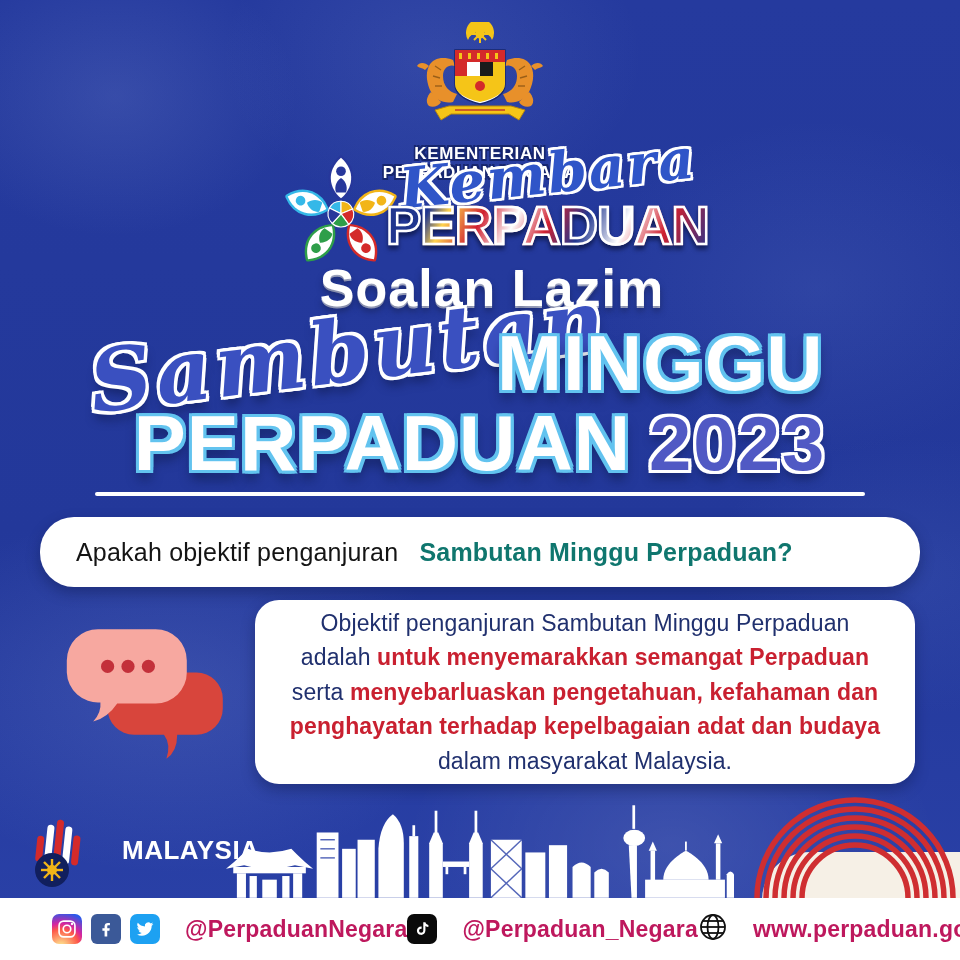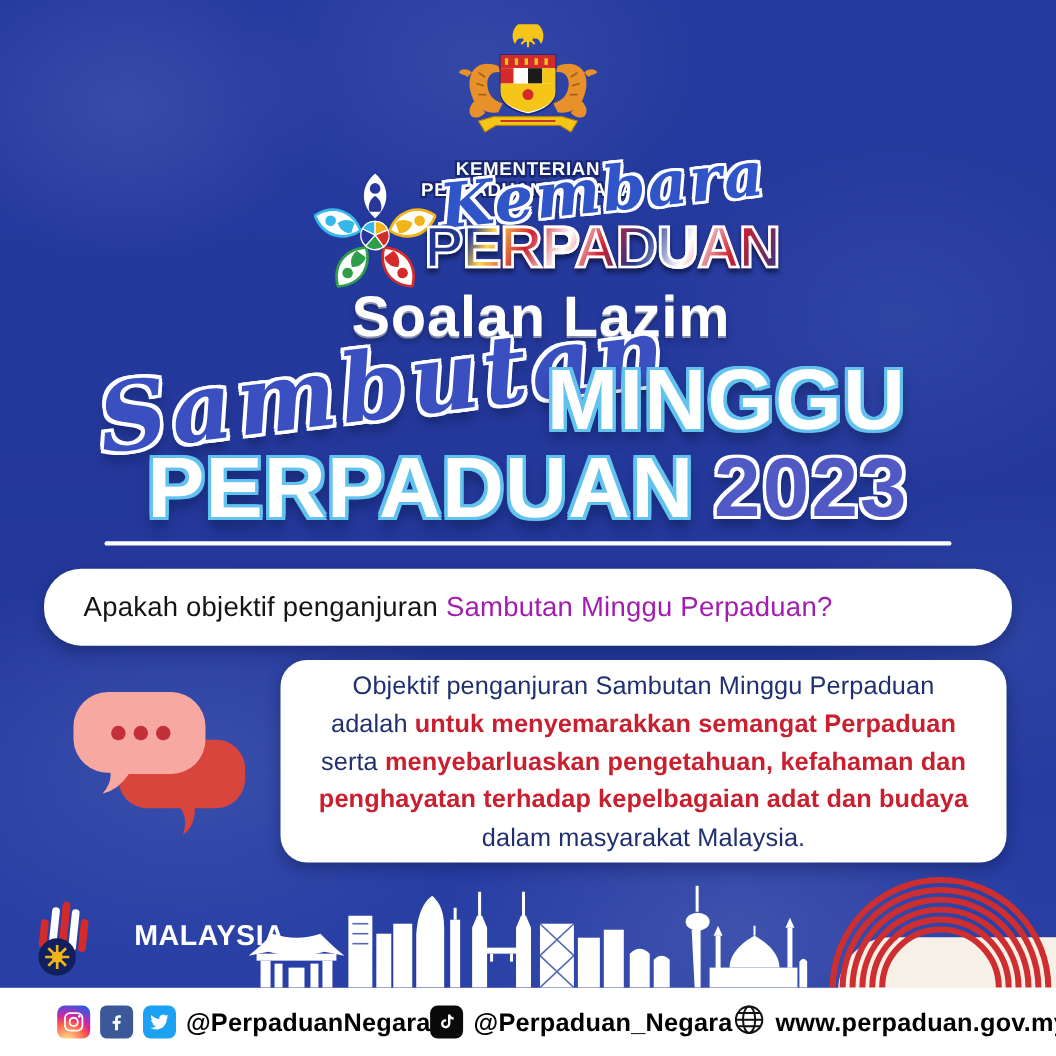--- a/index.html
+++ b/index.html
@@ -66,21 +66,21 @@
   }
   .divider{ position:absolute; top:492px; left:95px; width:770px; height:3.5px; background:#fff; border-radius:2px; }
 
   
   .question-card{
     position:absolute; top:517px; left:40px; width:880px; height:70px;
     background:#fff; border-radius:34px; display:flex; align-items:center; padding-left:36px;
     box-shadow:0 6px 14px rgba(10,18,60,.35);
     font-size:25px; color:#141414; letter-spacing:.2px;
   }
-  .question-card .hl{ color:#a21caf; font-weight:normal; }
+  .question-card .hl{ color:#0f766e; font-weight:bold;margin-left:14px; }
 
   
   .chat-icon{ position:absolute; left:62px; top:622px; }
   .answer-card{
     position:absolute; top:600px; left:255px; width:660px; height:184px;
     background:#fff; border-radius:24px; display:flex; align-items:center; justify-content:center;
     padding:16px 30px; box-shadow:0 6px 14px rgba(10,18,60,.35);
   }
   .answer-text{ text-align:center; font-size:23px; line-height:1.5; color:#20306e; letter-spacing:.1px; }
   .answer-text .hl{ color:#c92030; font-weight:bold; }
@@ -93,21 +93,21 @@
 
   .madani{ position:absolute; left:30px; top:812px; display:flex; align-items:center; gap:28px; }
   .madani-text{ color:#fff; font-weight:800; line-height:.98; letter-spacing:.5px; }
   .madani-text .l1{ font-size:26px; display:block; }
   .madani-text .l2{ font-size:31px; display:block; }
 
   
   .footer{ position:absolute; left:0; bottom:0; width:960px; height:62px; background:#fff;
     display:flex; align-items:center; justify-content:space-between; padding:0 52px; }
   .f-group{ display:flex; align-items:center; gap:9px; }
-  .f-handle{ font-size:23px; font-weight:bold; color:#000000; letter-spacing:.2px; margin-left:0; }
+  .f-handle{ font-size:23px; font-weight:bold; color:#be185d; letter-spacing:.2px; margin-left:16px; }
   .sq{ width:30px; height:30px; border-radius:7px; display:flex; align-items:center; justify-content:center; }
   .ig{ background:radial-gradient(circle at 30% 110%, #fdf497 0%, #fd5949 45%, #d6249f 60%, #285AEB 90%); }
   .fb{ background:#3b5998; border-radius:6px; }
   .tw{ background:#1da1f2; }
   .tk{ background:#0a0a0a; }
 </style>
 </head>
 <body>
 
 <div class="poster">

